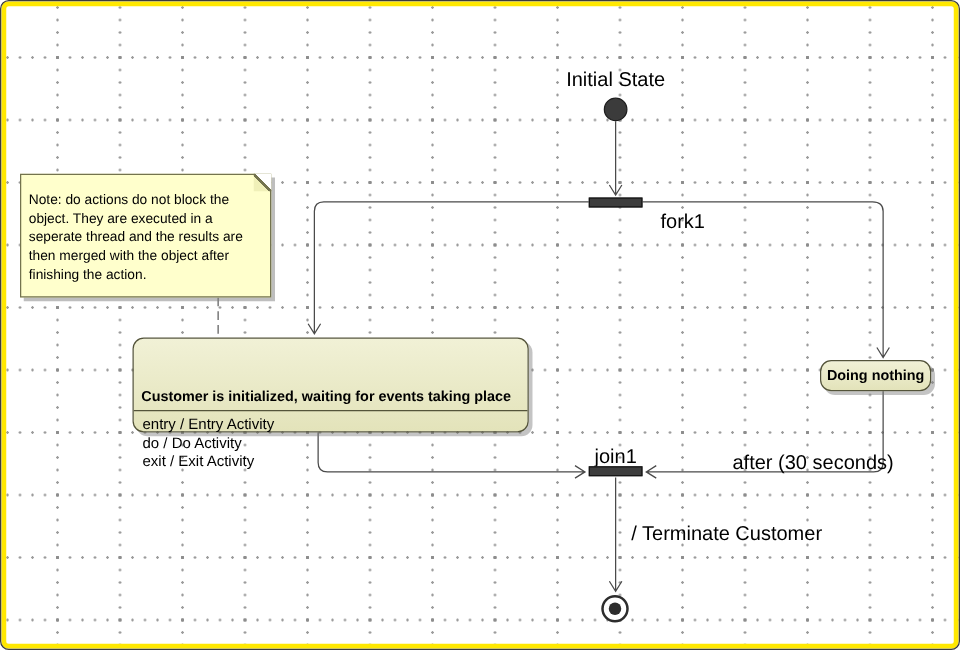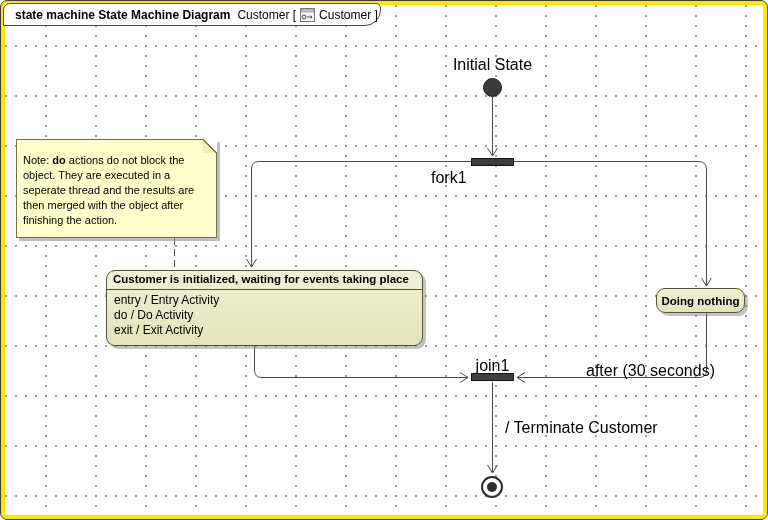--- a/index.html
+++ b/index.html
@@ -39,34 +39,34 @@
     background: #ffffcc; border: 1px solid #73734e;
     box-shadow: 3px 3px 0 rgba(125,125,125,0.5);
     padding: 13px 5px 4px 6px;
     font-size: 11px; line-height: 15px; color: #000;
   }
   .note .fold {
     position: absolute; top: -1px; right: -1px; width: 14px; height: 14px;
     background: linear-gradient(225deg, #ffffff 0%, #ffffff 47%,
                 #73734e 47%, #73734e 56%, #f0f0b8 56%, #f0f0b8 100%);
   }
-  .note b { font-weight: bold; }
+  .note b { font-weight: normal; }
 
   
   .state {
     position: absolute; background: linear-gradient(#f1f1d6, #e3e3ba);
     border: 1px solid #54543a; border-radius: 9px;
     box-shadow: 3px 3px 0 rgba(125,125,125,0.45);
     color: #000;
   }
   .state-main { left: 105px; top: 269px; width: 317px; height: 76px; }
   .state-main .state-title {
     height: 19px; border-bottom: 1px solid #54543a;
     font-size: 11.5px; font-weight: bold; padding: 2px 0 0 6px;
-    white-space: nowrap; overflow: hidden;
+    white-space: nowrap; overflow: hidden; margin-top: 39px;
   }
   .state-main .state-body { padding: 3px 0 0 7px; font-size: 12px; line-height: 15px; }
   .state-doing {
     left: 655px; top: 287px; width: 89px; height: 25px;
     display: flex; align-items: center; justify-content: center;
     font-size: 11.5px; font-weight: bold; white-space: nowrap;
   }
 
   
   .bar {
@@ -85,21 +85,21 @@
     background: #fff; border: 2px solid #2d2d2d; border-radius: 50%;
   }
   .final-node .dot {
     position: absolute; left: 4px; top: 4px; width: 10px; height: 10px;
     background: #2d2d2d; border-radius: 50%;
   }
 
   
   .lbl { position: absolute; font-size: 16px; color: #000; white-space: nowrap; }
   .lbl-initial  { left: 430px; top: 55px;  width: 123px; text-align: center; }
-  .lbl-fork     { left: 430px; top: 168px; width: 123px; text-align: left; }
+  .lbl-fork     { left: 440px; top: 168px; width: 123px; text-align: right; }
   .lbl-join     { left: 430px; top: 356px; width: 123px; text-align: center; }
   .lbl-after    { left: 585px; top: 361px; width: 128px; text-align: right; }
   .lbl-terminate{ left: 504px; top: 418px; }
 
   svg.connectors { position: absolute; left: 0; top: 0; }
 </style>
 </head>
 <body>
 
 <div class="window">
@@ -107,33 +107,20 @@
   <svg class="connectors" width="768" height="520" viewBox="0 0 768 520" fill="none" stroke="#4a4a4a" stroke-width="1">
     <path d="M491.5 96 L491.5 155 M486.5 147 L491.5 155 L496.5 147"></path>
     <path d="M470 160.5 L258 160.5 Q250.5 160.5 250.5 168 L250.5 266 M245.5 258 L250.5 266 L255.5 258"></path>
     <path d="M513 160.5 L697 160.5 Q705.5 160.5 705.5 168 L705.5 285 M700.5 277 L705.5 285 L710.5 277"></path>
     <path d="M253.5 345 L253.5 369 Q253.5 376.5 261 376.5 L467 376.5 M459 371.5 L467 376.5 L459 381.5"></path>
     <path d="M705.5 312 L705.5 369 Q705.5 376.5 698 376.5 L516 376.5 M524 371.5 L516 376.5 L524 381.5"></path>
     <path d="M491.5 381 L491.5 472 M486.5 464 L491.5 472 L496.5 464"></path>
     <path stroke="#5c5c5c" stroke-dasharray="7 4" d="M173.5 237 L173.5 267"></path>
   </svg>
 
-  <div class="diagram-tab">
-    <span class="kind">state machine State Machine Diagram</span>
-    <span class="name">Customer [</span>
-    <span class="icon">
-      <svg width="15" height="14" viewBox="0 0 15 14">
-        <rect x="0.5" y="0.5" width="14" height="13" fill="#f4f4f4" stroke="#7a7a7a"></rect>
-        <rect x="1" y="1" width="13" height="3" fill="#b9c4d6" stroke="#7a7a7a" stroke-width="0.5"></rect>
-        <circle cx="4" cy="9" r="2" fill="#e8e8c4" stroke="#555"></circle>
-        <path d="M7 9 L12 9 M10.5 7.5 L12 9 L10.5 10.5" stroke="#555" fill="none"></path>
-      </svg>
-    </span>
-    <span class="suffix">Customer ]</span>
-  </div>
 
   <div class="note">
     <div class="fold"></div>
     <span>Note: </span><b>do</b><span> actions do not block the object. They are executed in a seperate thread and the results are then merged with the object after finishing the action.</span>
   </div>
 
   <div class="lbl lbl-initial">Initial State</div>
   <div class="initial-node"></div>
 
   <div class="bar bar-fork"></div>

